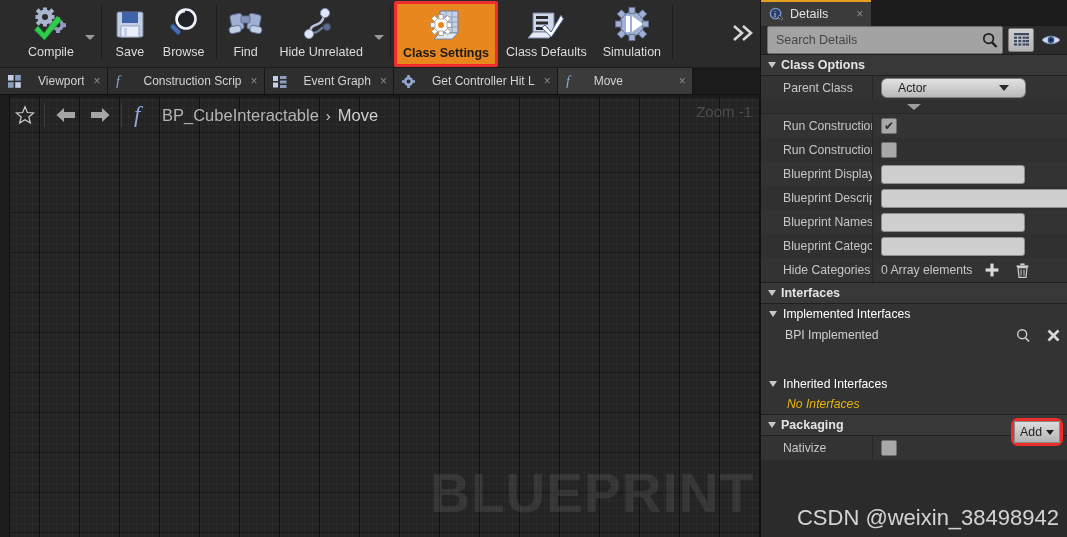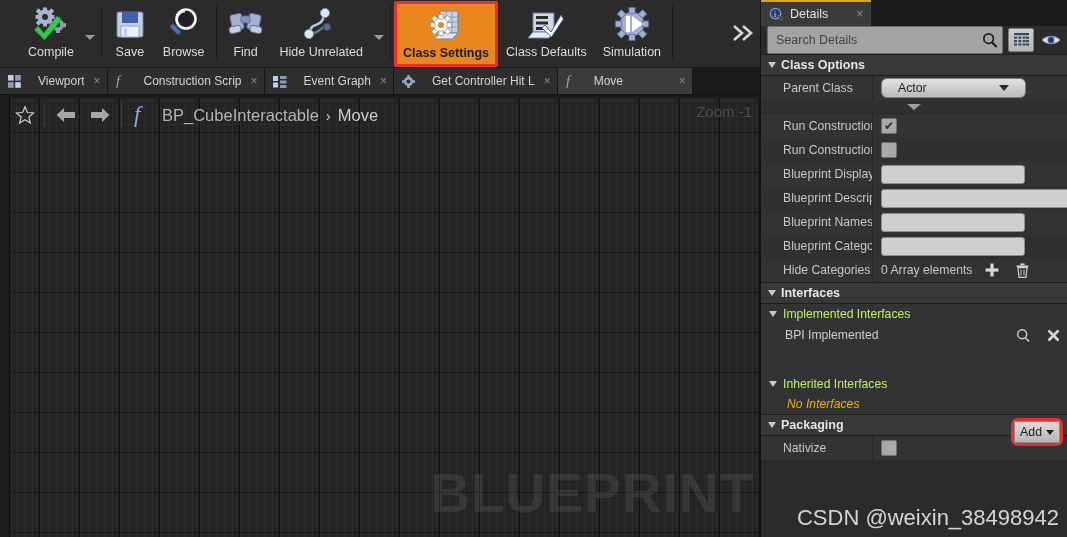--- a/index.html
+++ b/index.html
@@ -325,21 +325,21 @@
   }
   .arrval { font-size: 12.2px; color: #c6c6c6; cursor: default; }
   .mini-btn {
     width: 20px; height: 20px; margin-left: 10px;
     display: flex; align-items: center; justify-content: center;
     cursor: default;
   }
   .subhead {
     display: flex; align-items: center;
     height: 20px; padding-left: 8px;
-    font-size: 12.2px; color: #bef264;
+    font-size: 12.2px; color: #ffffff;
     background: #333333;
     cursor: default;
   }
   .subhead .tri { margin-right: 6px; }
   .iface-row {
     display: flex; align-items: center;
     height: 22px; padding-left: 24px;
     font-size: 12.2px; color: #cfcfcf;
     background: #333333;
   }

